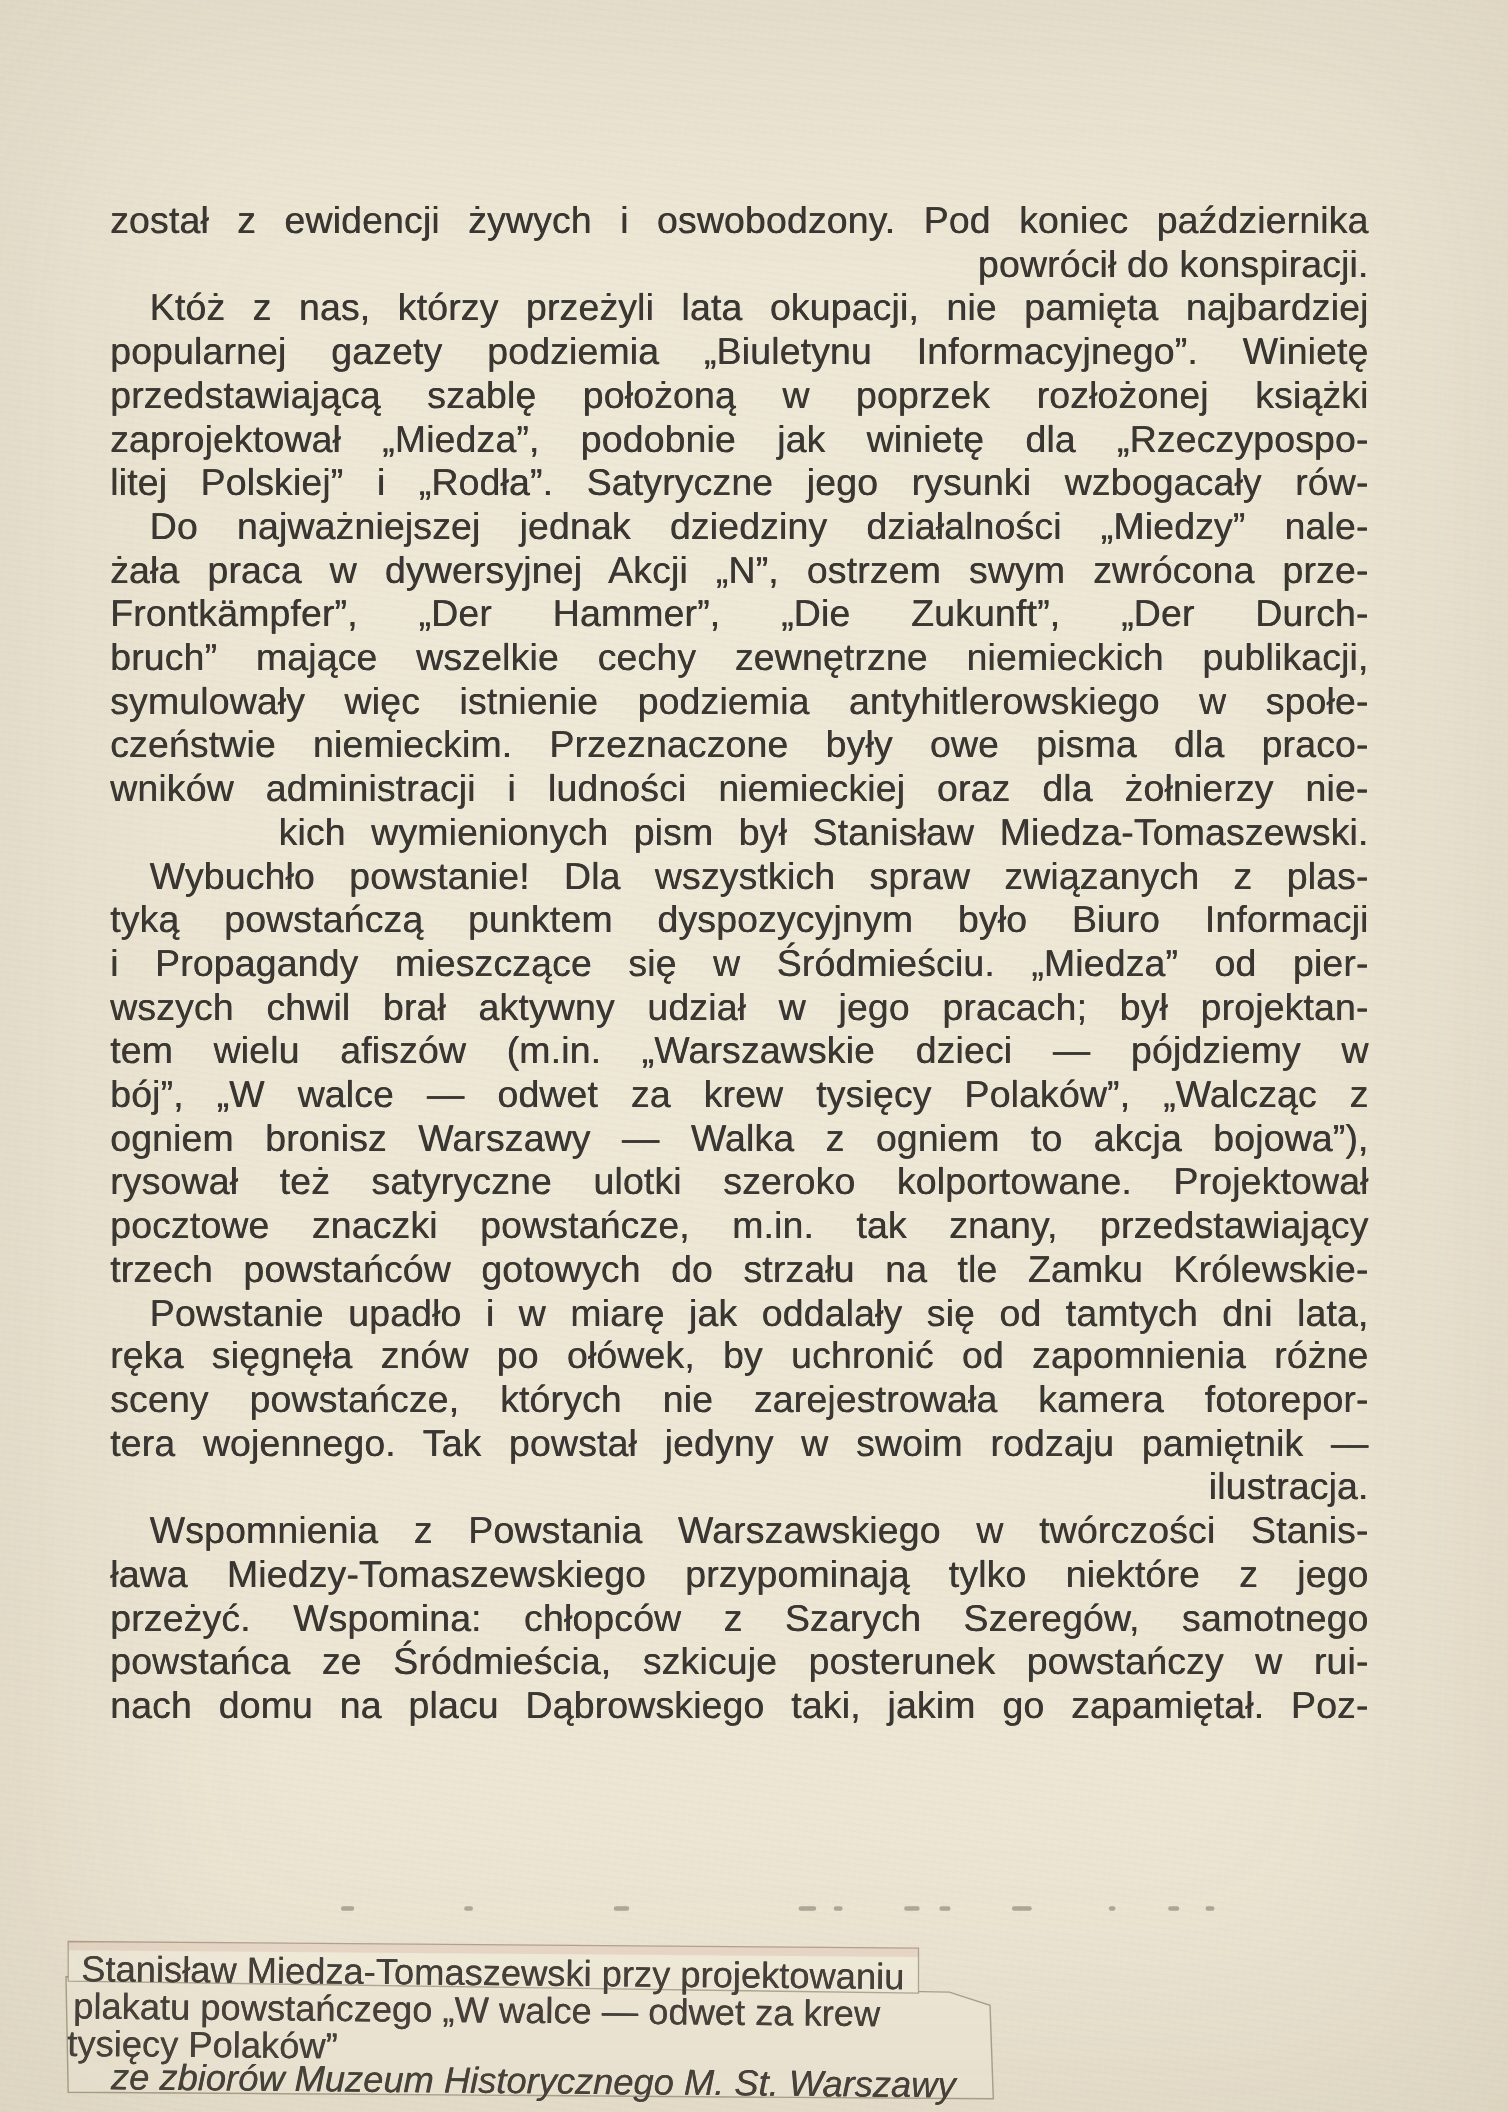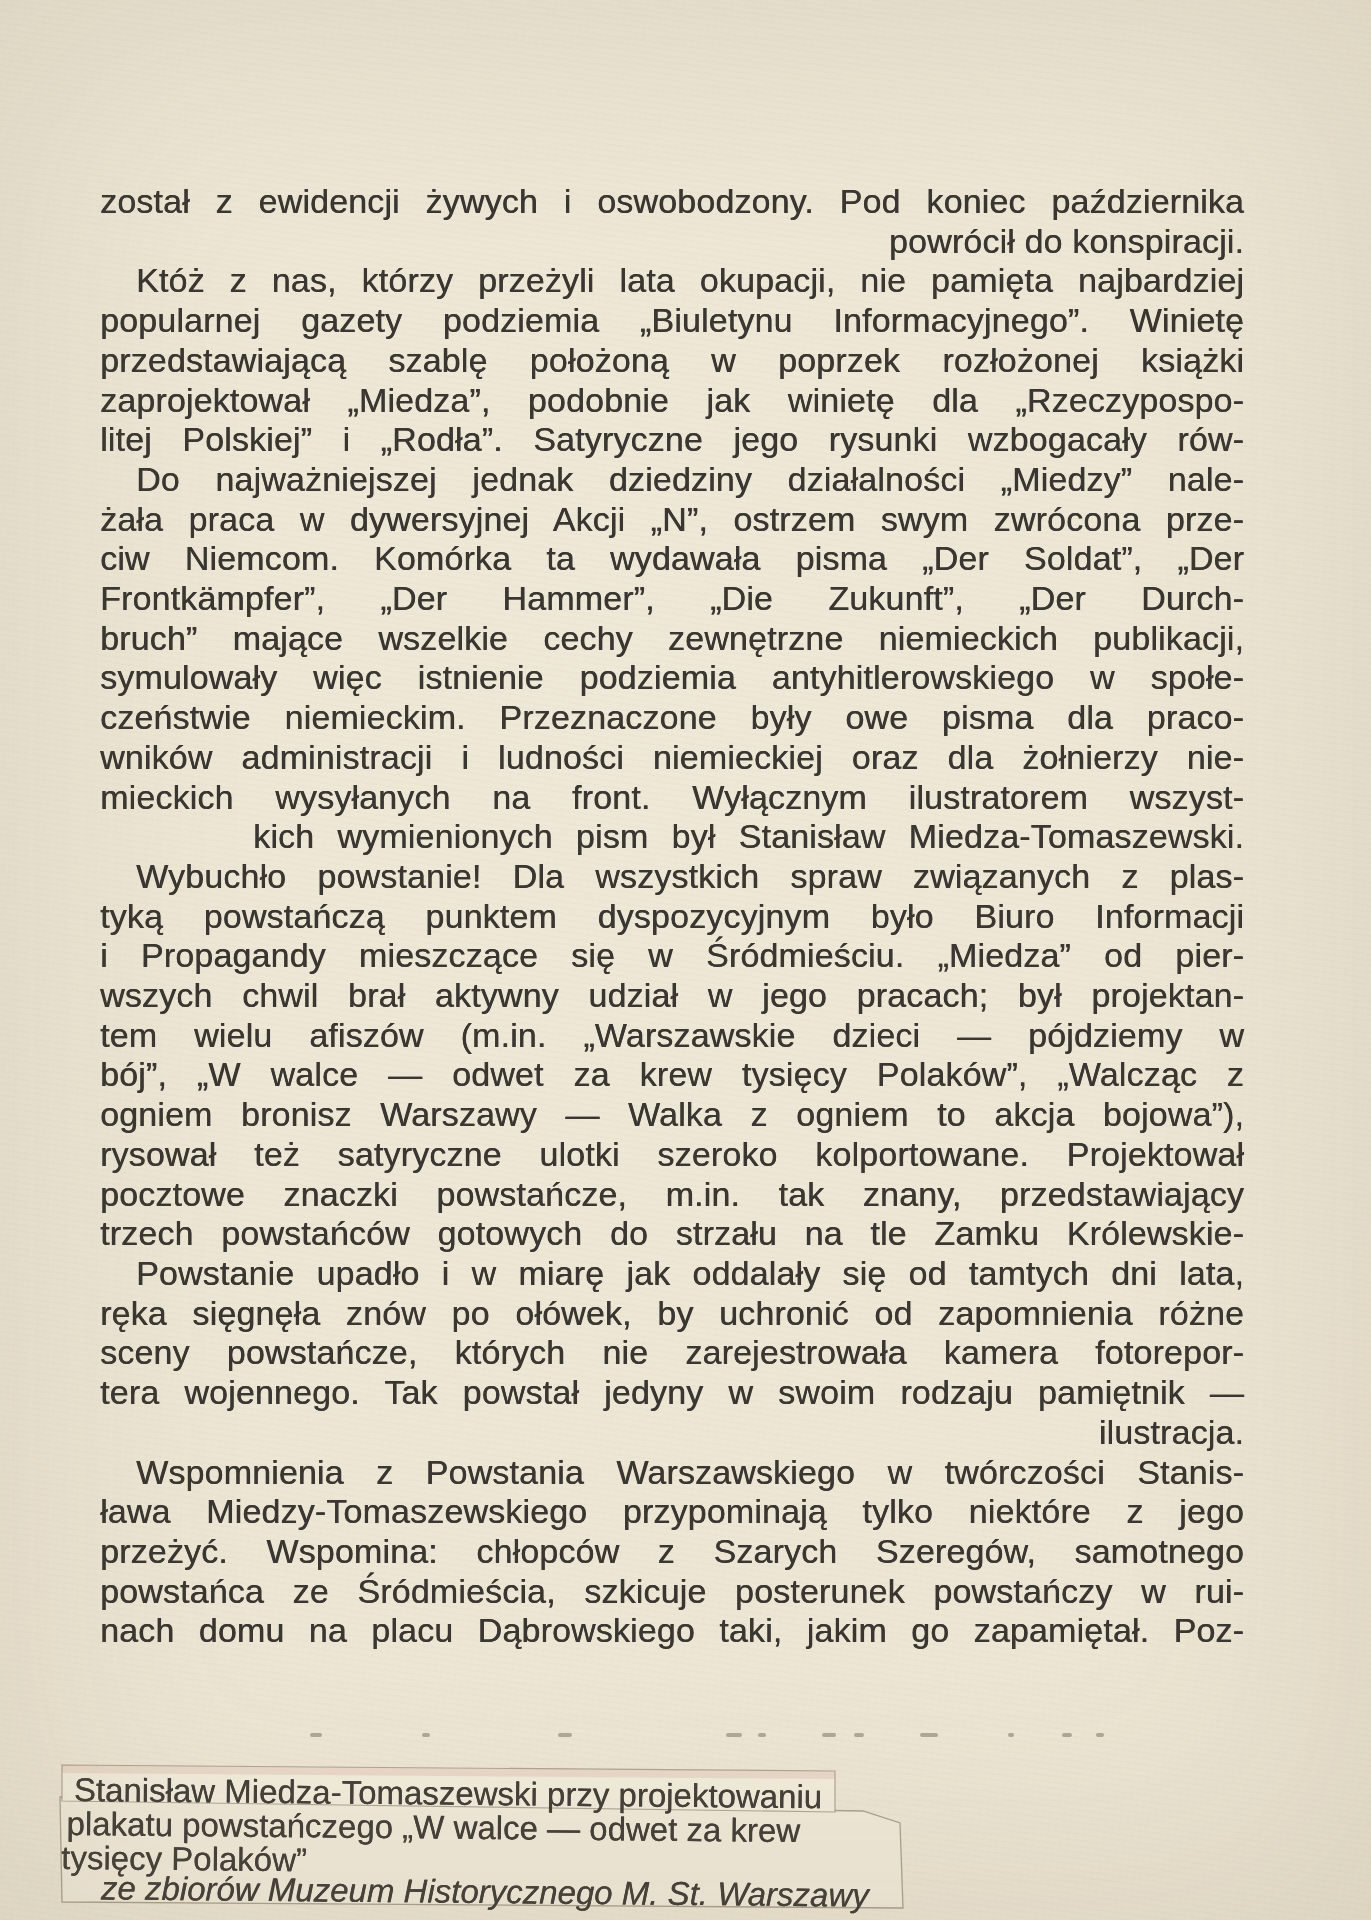--- a/index.html
+++ b/index.html
@@ -57,27 +57,25 @@
   <div class="body-text" id="bodyText">
       <div class="tline just">został z ewidencji żywych i oswobodzony. Pod koniec października</div>
       <div class="tline left">powrócił do konspiracji.</div>
       <div class="tline just indent">Któż z nas, którzy przeżyli lata okupacji, nie pamięta najbardziej</div>
       <div class="tline just">popularnej gazety podziemia „Biuletynu Informacyjnego”. Winietę</div>
       <div class="tline just">przedstawiającą szablę położoną w poprzek rozłożonej książki</div>
       <div class="tline just">zaprojektował „Miedza”, podobnie jak winietę dla „Rzeczypospo-</div>
       <div class="tline just">litej Polskiej” i „Rodła”. Satyryczne jego rysunki wzbogacały rów-</div>
       <div class="tline just indent">Do najważniejszej jednak dziedziny działalności „Miedzy” nale-</div>
       <div class="tline just">żała praca w dywersyjnej Akcji „N”, ostrzem swym zwrócona prze-</div>
-      <div class="tline just">ciw Niemcom. Komórka ta wydawała pisma „Der Soldat”, „Der</div>
       <div class="tline just">Frontkämpfer”, „Der Hammer”, „Die Zukunft”, „Der Durch-</div>
       <div class="tline just">bruch” mające wszelkie cechy zewnętrzne niemieckich publikacji,</div>
       <div class="tline just">symulowały więc istnienie podziemia antyhitlerowskiego w społe-</div>
       <div class="tline just">czeństwie niemieckim. Przeznaczone były owe pisma dla praco-</div>
       <div class="tline just">wników administracji i ludności niemieckiej oraz dla żołnierzy nie-</div>
-      <div class="tline just">mieckich wysyłanych na front. Wyłącznym ilustratorem wszyst-</div>
       <div class="tline left spread">kich wymienionych pism był Stanisław Miedza-Tomaszewski.</div>
       <div class="tline just indent">Wybuchło powstanie! Dla wszystkich spraw związanych z plas-</div>
       <div class="tline just">tyką powstańczą punktem dyspozycyjnym było Biuro Informacji</div>
       <div class="tline just">i Propagandy mieszczące się w Śródmieściu. „Miedza” od pier-</div>
       <div class="tline just">wszych chwil brał aktywny udział w jego pracach; był projektan-</div>
       <div class="tline just">tem wielu afiszów (m.in. „Warszawskie dzieci — pójdziemy w</div>
       <div class="tline just">bój”, „W walce — odwet za krew tysięcy Polaków”, „Walcząc z</div>
       <div class="tline just">ogniem bronisz Warszawy — Walka z ogniem to akcja bojowa”),</div>
       <div class="tline just">rysował też satyryczne ulotki szeroko kolportowane. Projektował</div>
       <div class="tline just">pocztowe znaczki powstańcze, m.in. tak znany, przedstawiający</div>

